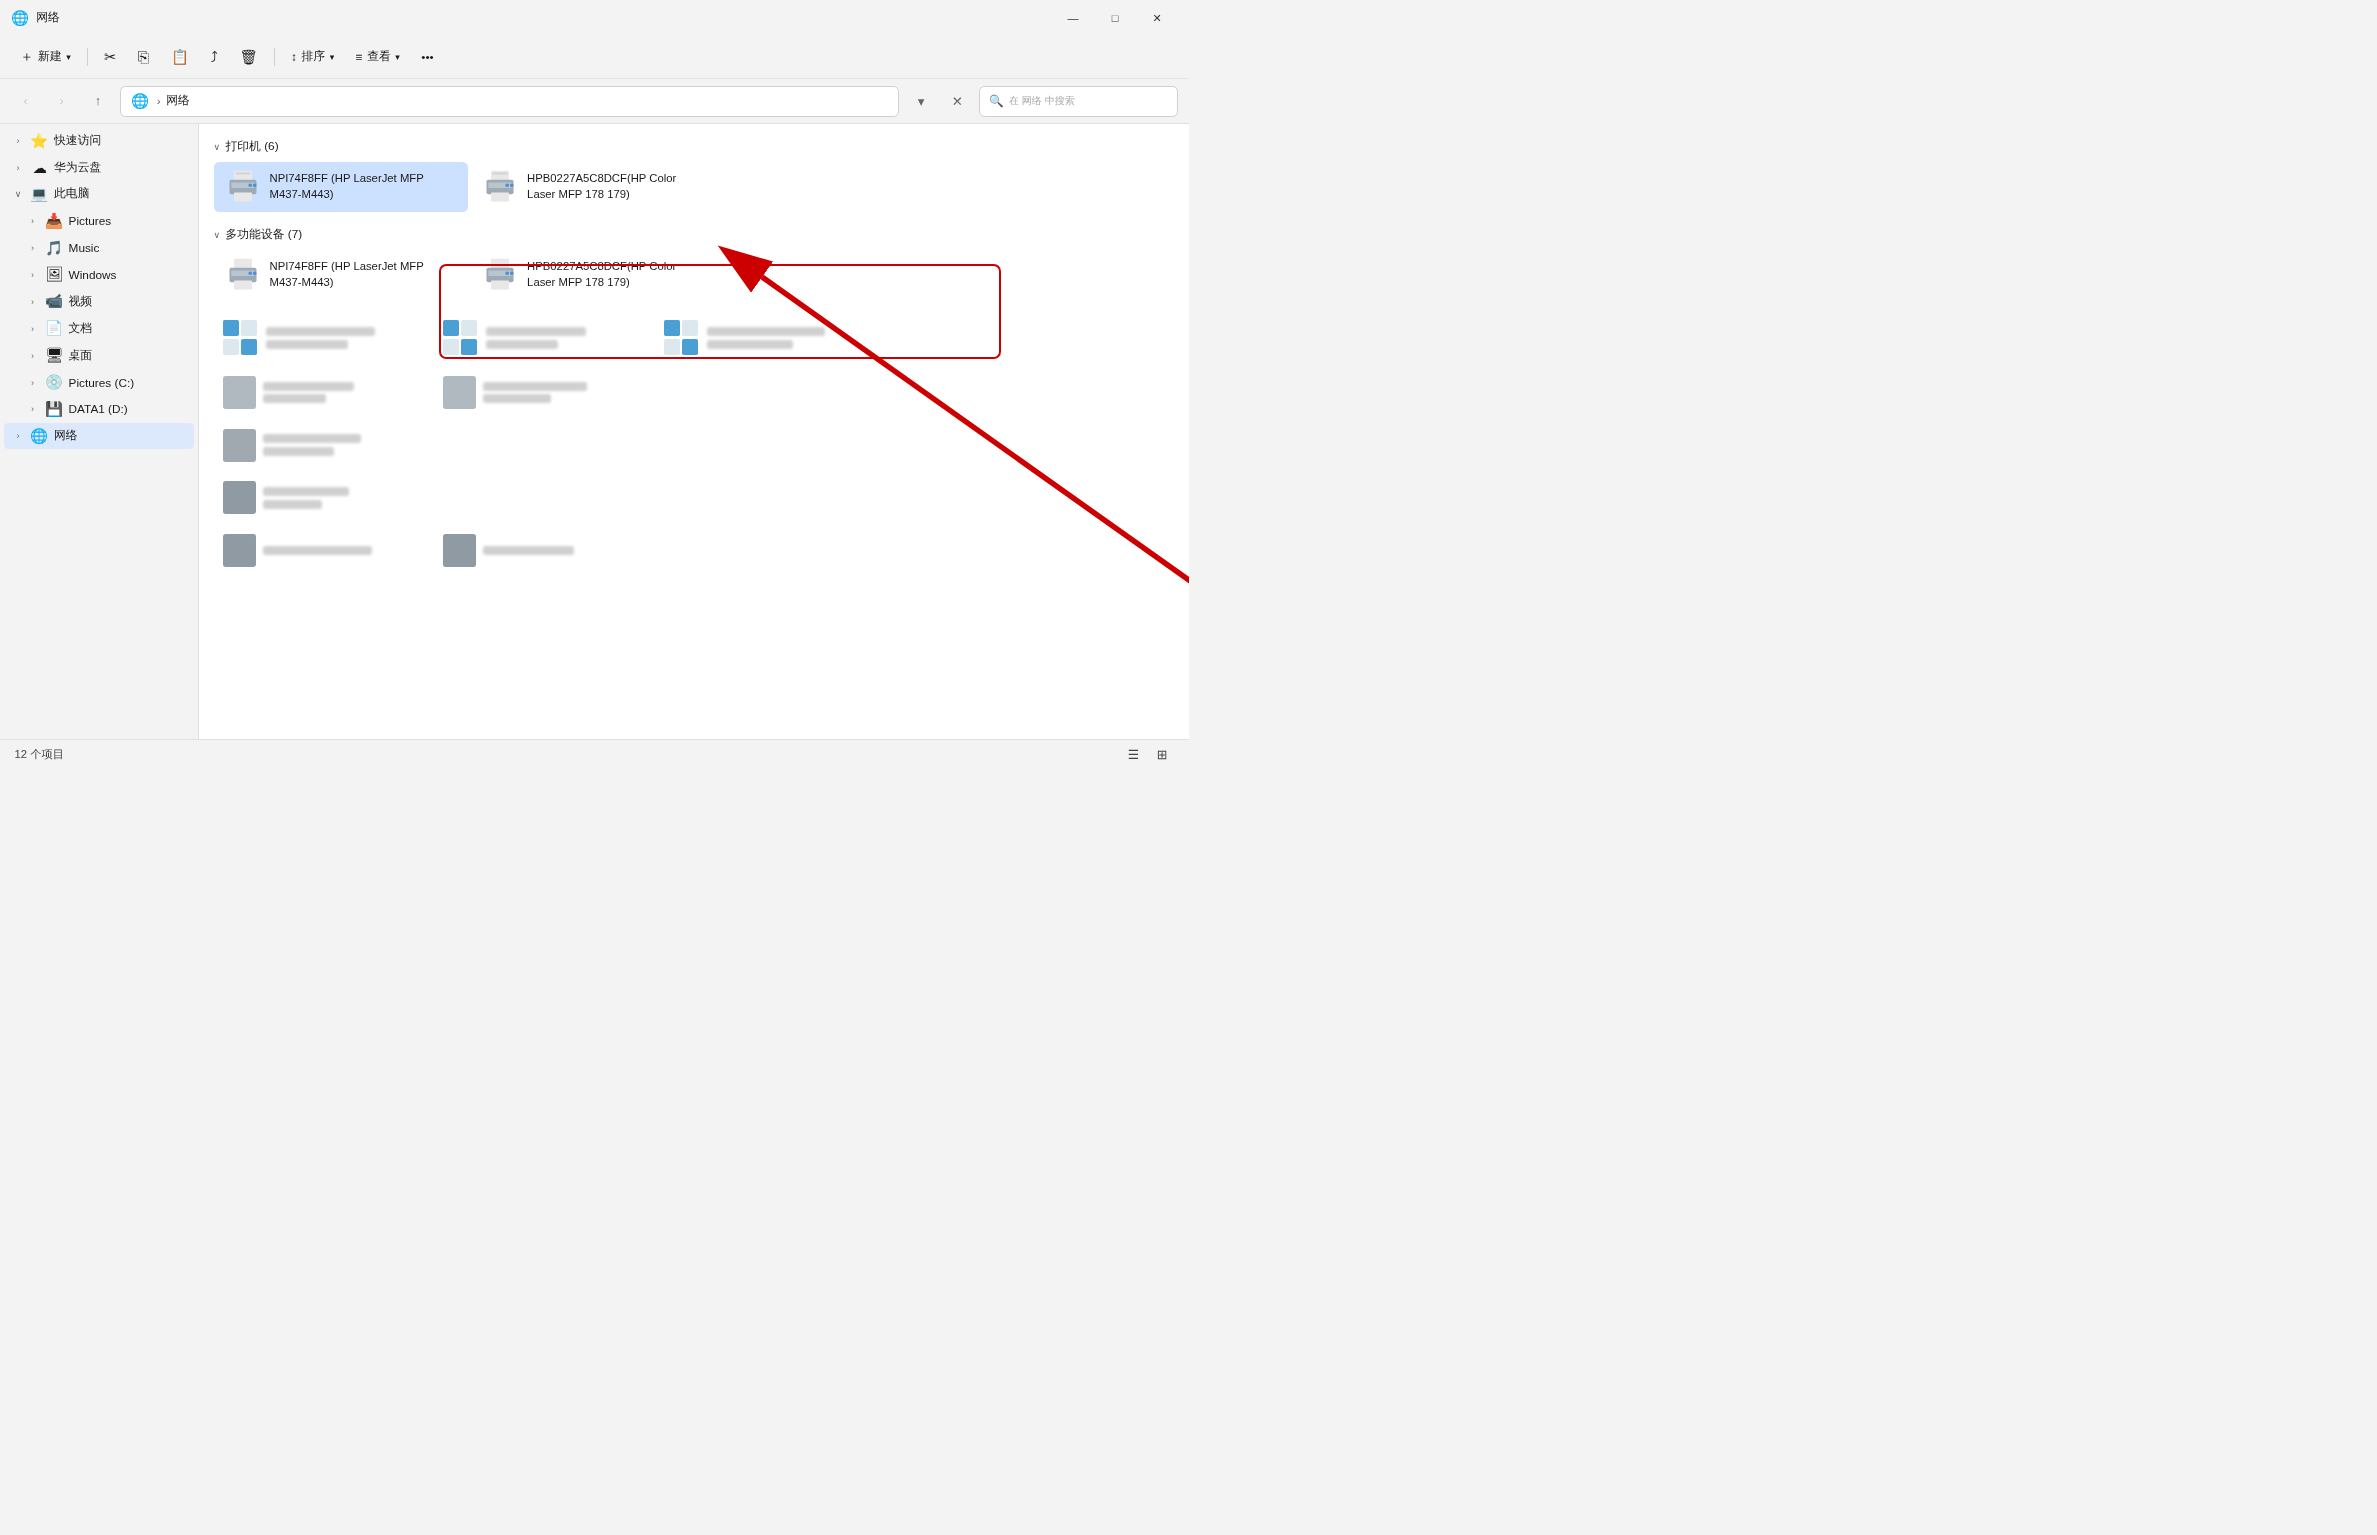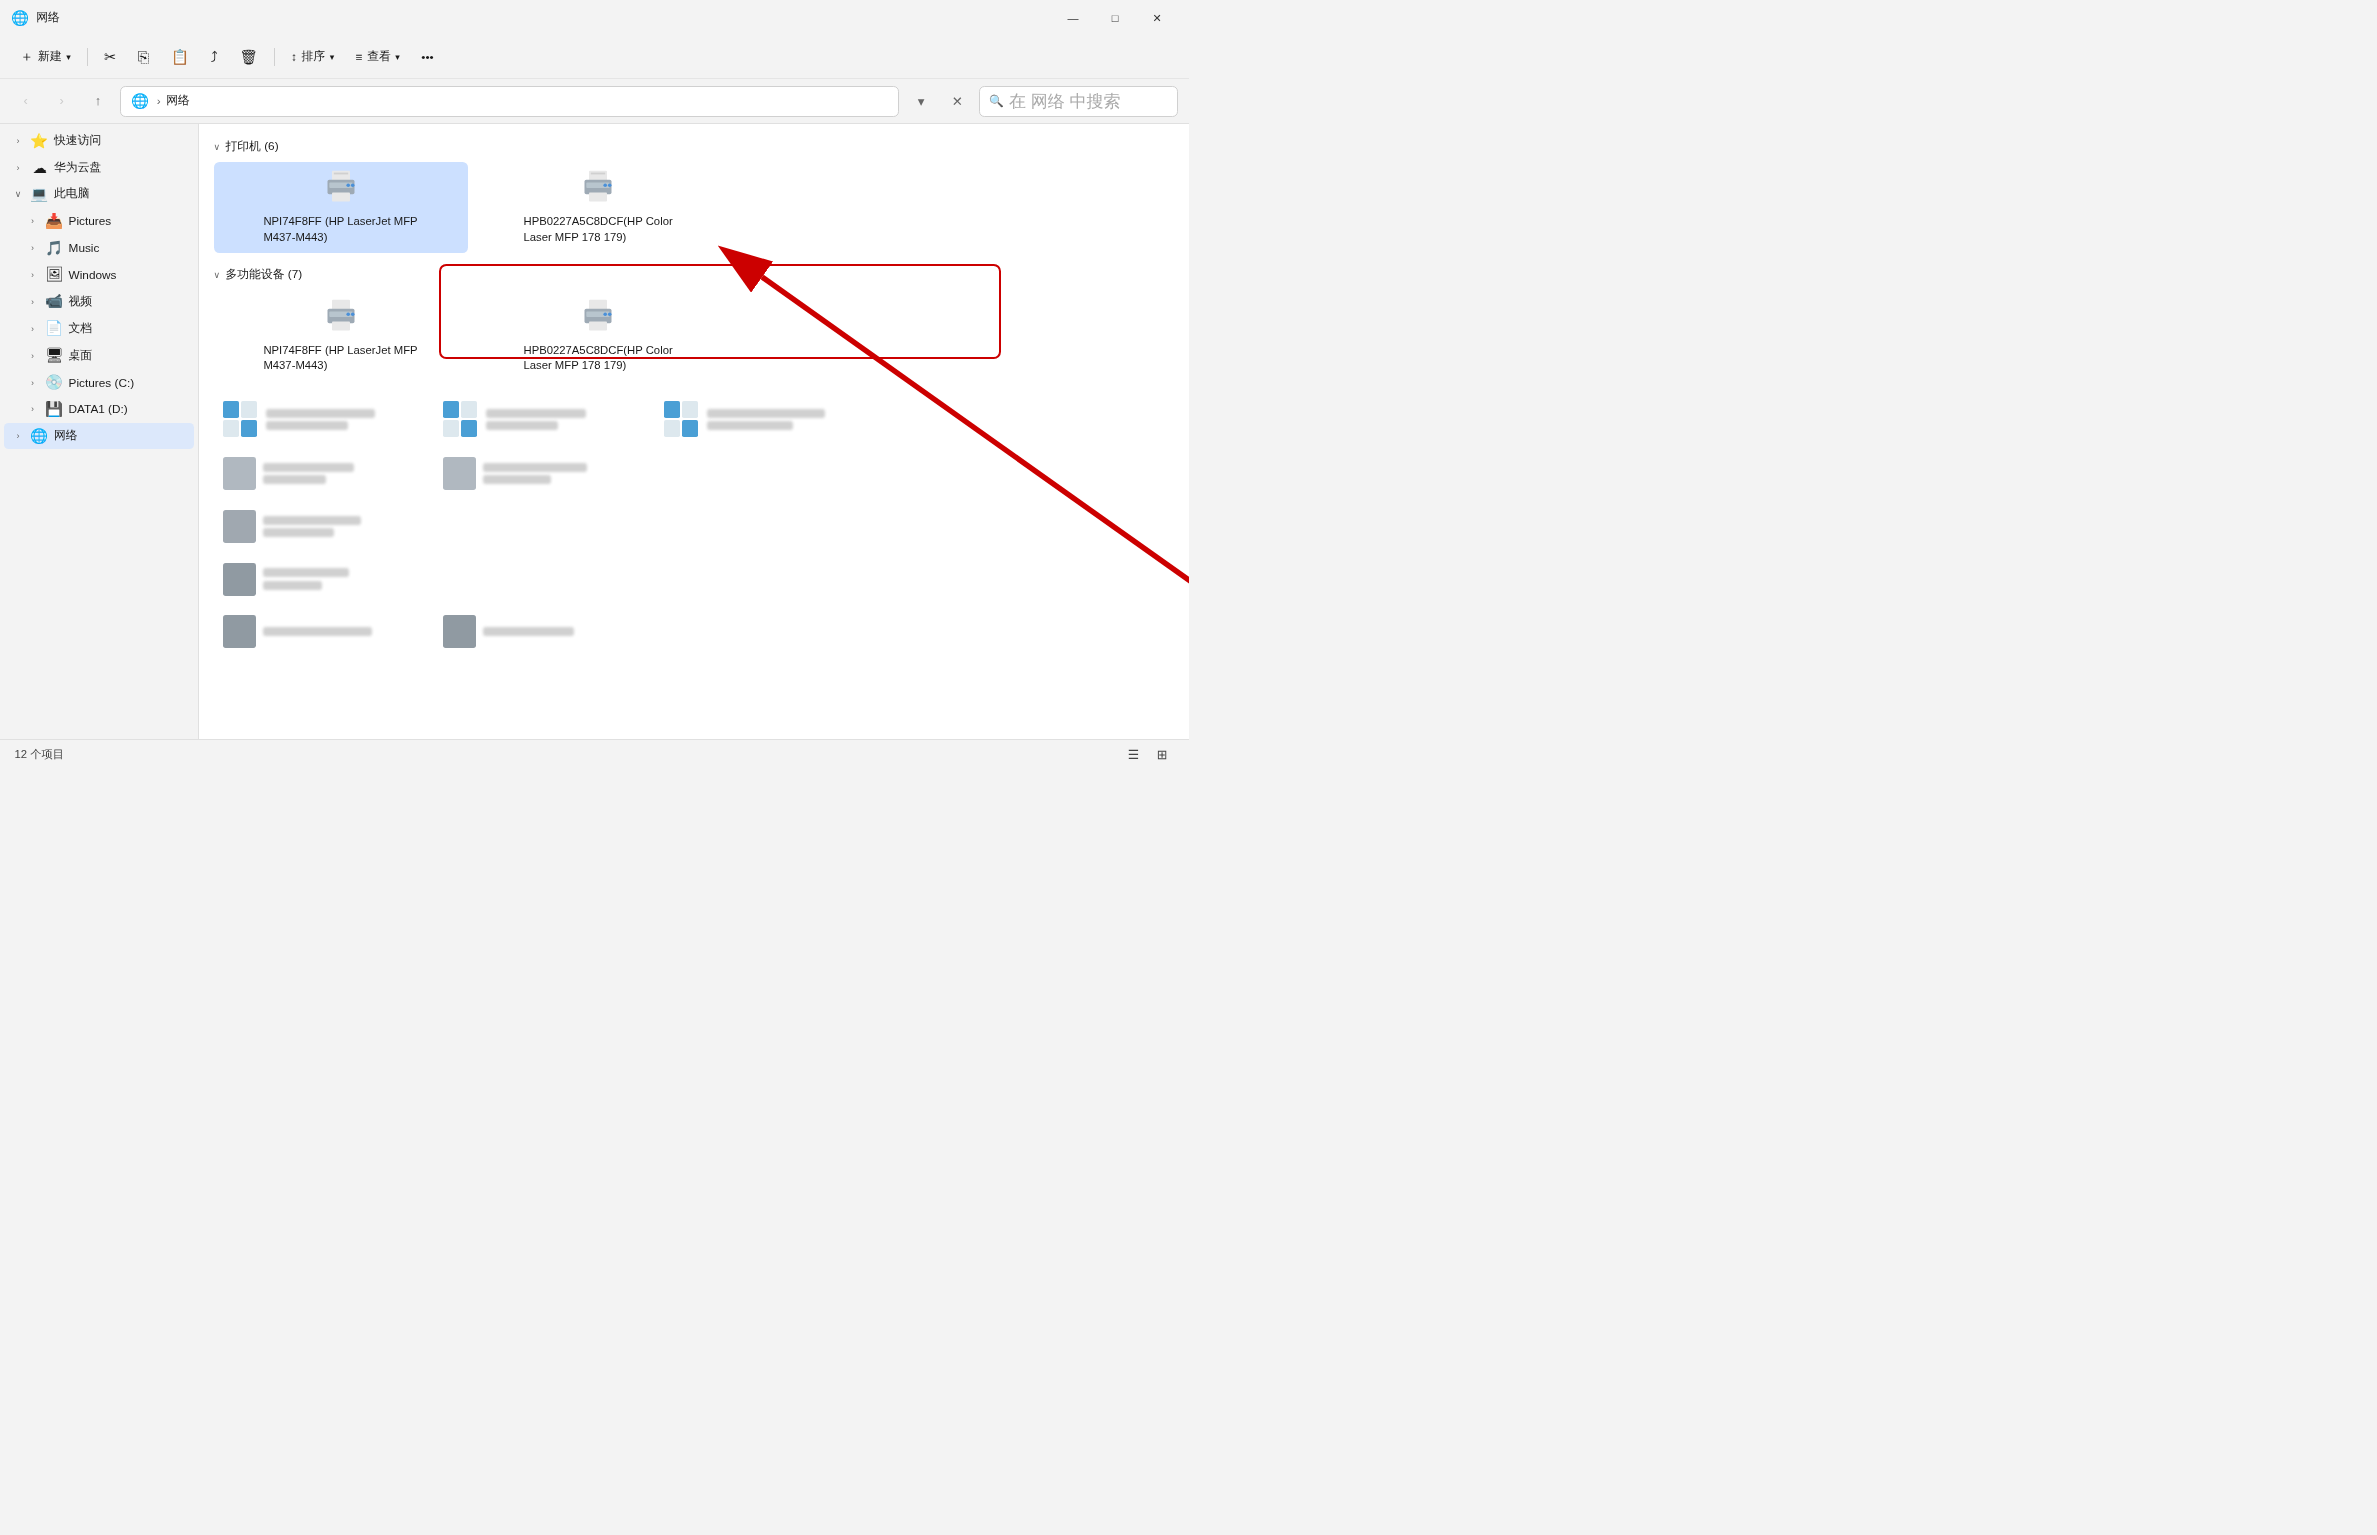--- a/index.html
+++ b/index.html
@@ -231,21 +231,20 @@
     }
     .grid-item {
       display: flex;
       align-items: center;
       gap: 9px;
       padding: 7.2px 11px;
       border-radius: 5.4px;
       cursor: pointer;
       min-width: 254px;
       max-width: 272px;
-      flex-direction: column;
     }
     .grid-item.selected { background: #cce0ff; }
     .grid-item .item-text {
       font-size: 11.3px;
       color: #1a1a1a;
       line-height: 1.4;
     }
 
     
     .blurred-row {
@@ -394,21 +393,21 @@
   <button class="nav-btn">↑</button>
   <div class="address-box">
     <span class="address-icon">🌐</span>
     <span style="color:#666;">›</span>
     <span style="margin-left:5.4px;">网络</span>
   </div>
   <button class="address-dropdown">▾</button>
   <button class="address-clear">✕</button>
   <div class="search-box">
     <span style="font-size:11.8px;color:#999;">🔍</span>
-    <span style="font-size:17px;color:#aaa;">在 网络 中搜索</span>
+    <span style="font-size:10px;color:#aaa;">在 网络 中搜索</span>
   </div>
 </div>
 
 <div class="main-layout">
 
   <div class="sidebar">
 
     <div class="sidebar-item">
       <span class="expand-icon">›</span>
       <span class="item-icon">⭐</span>

